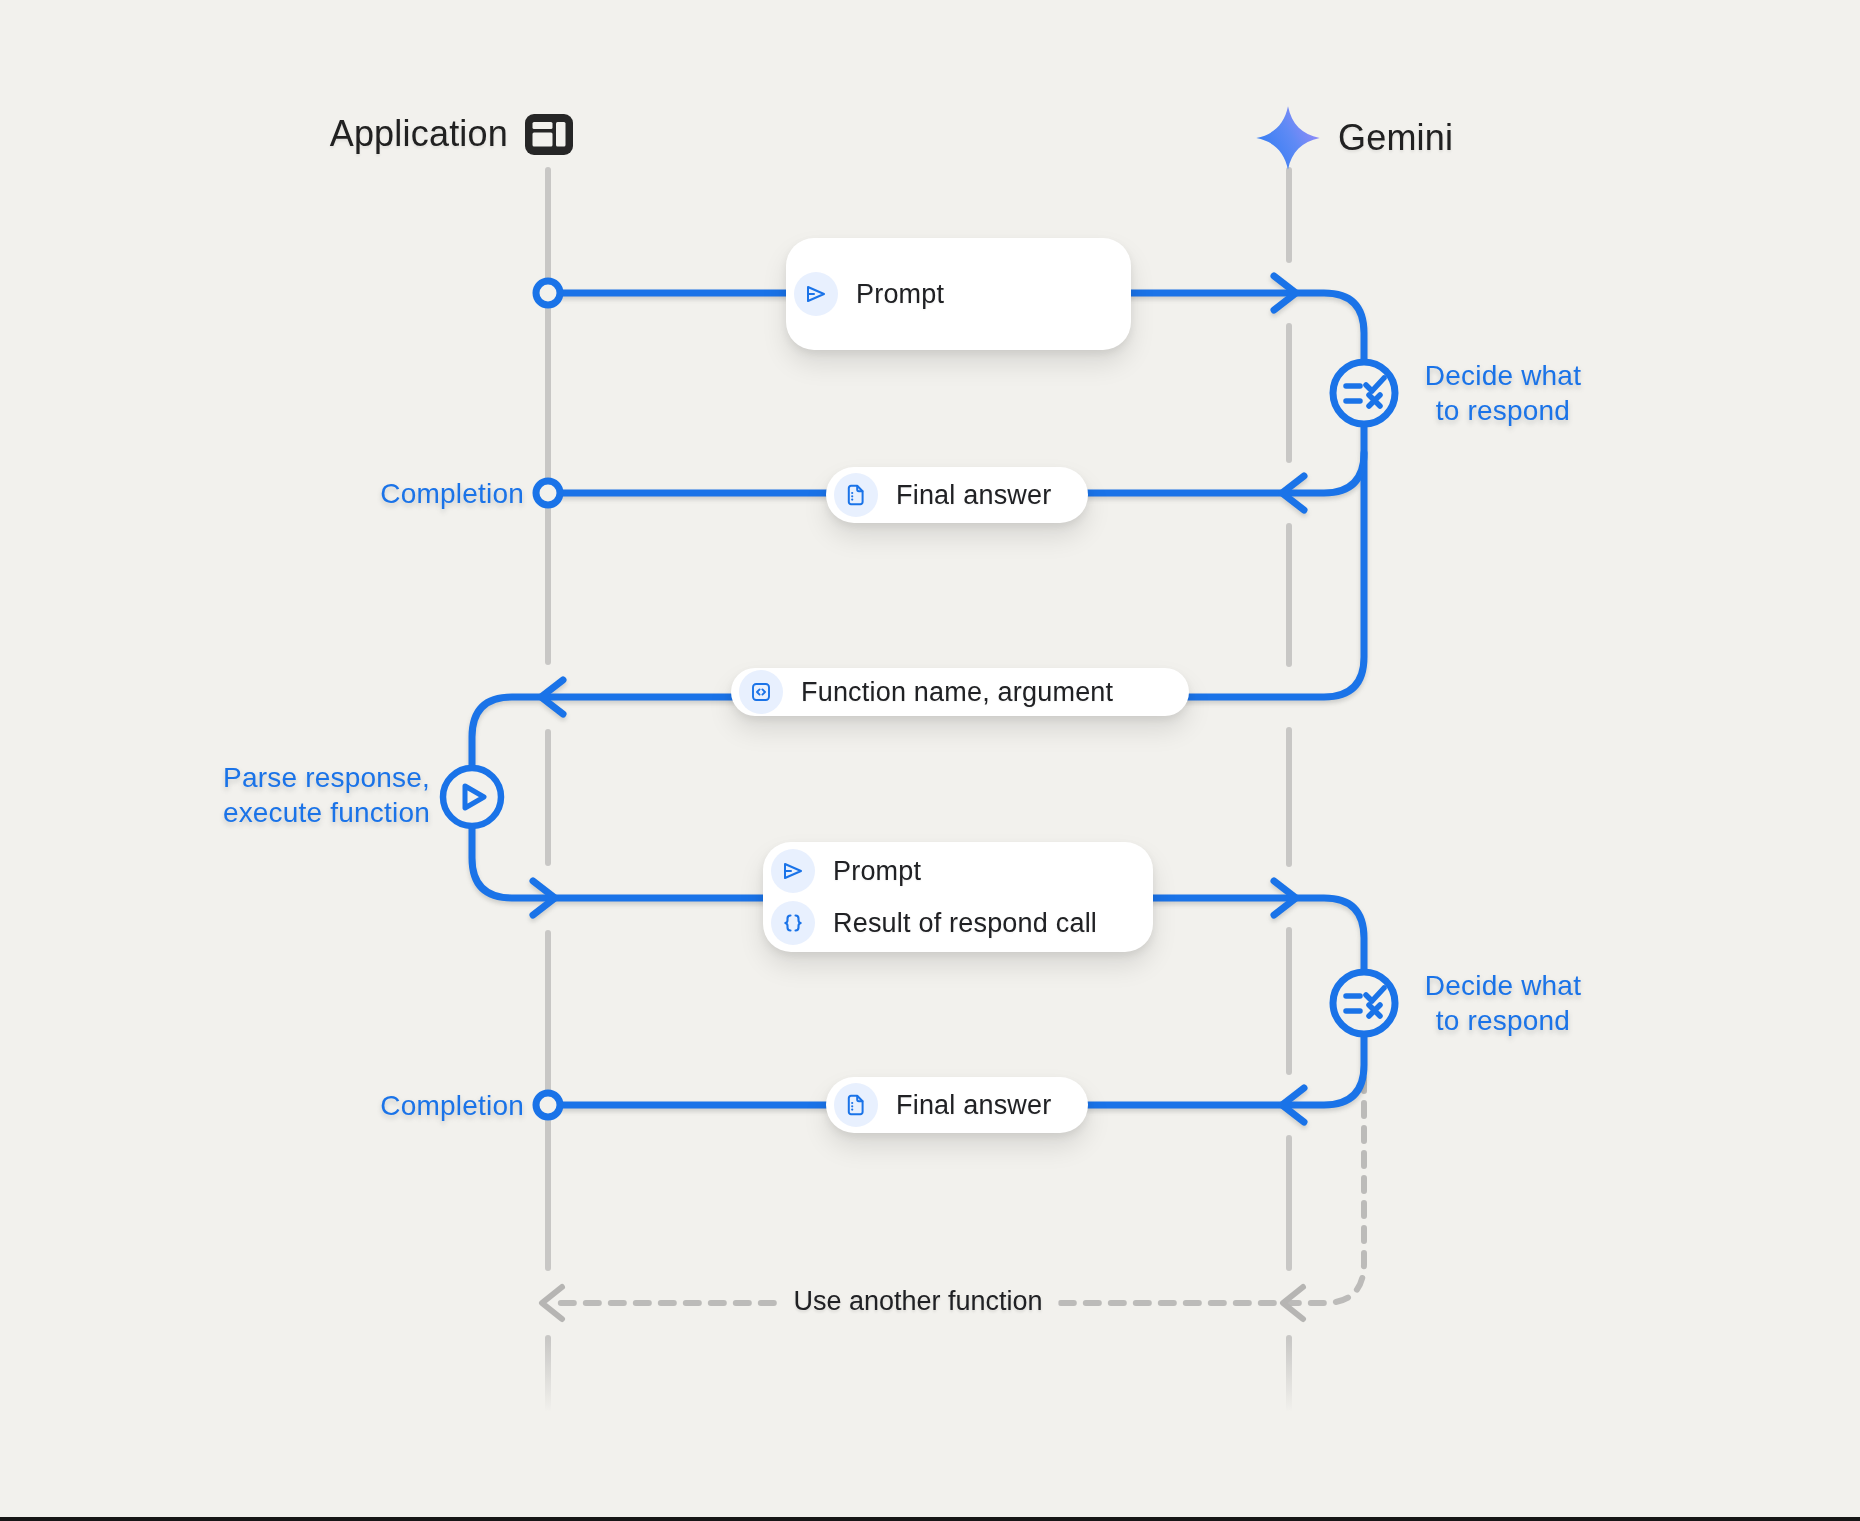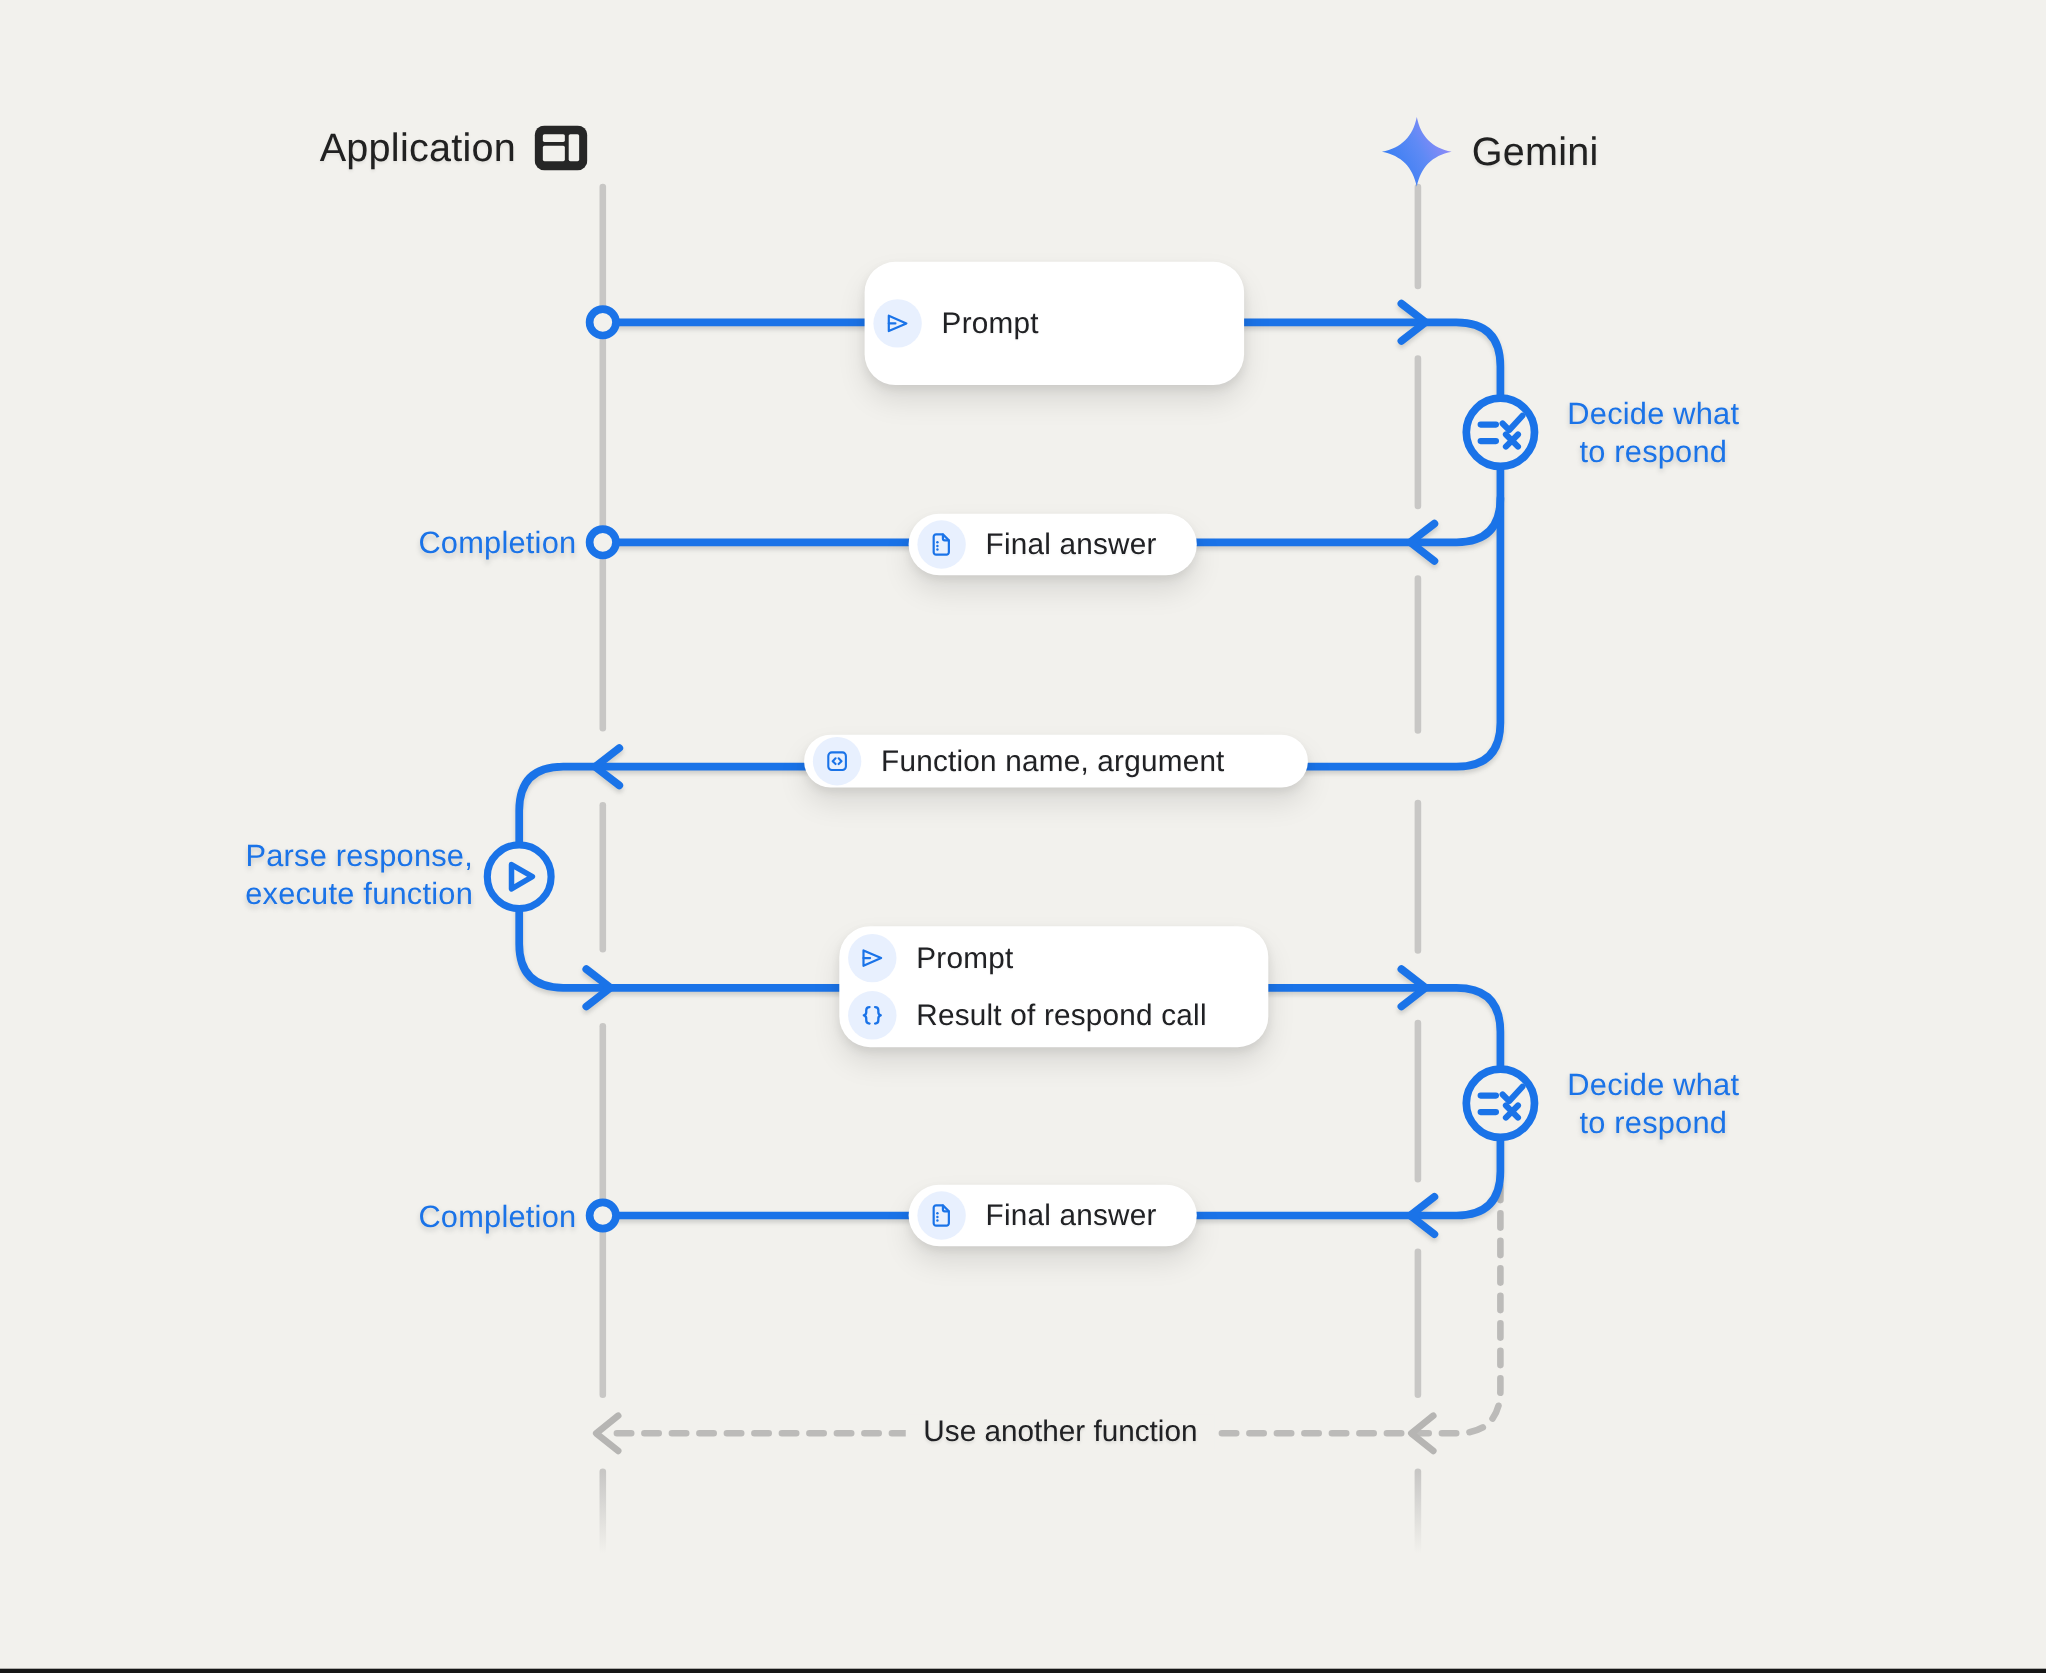--- a/index.html
+++ b/index.html
@@ -117,21 +117,21 @@
         <path d="M5 2 l11 11 M16 2 l-11 11"></path>
       </g>
     </g>
 
     <g transform="translate(472,797)">
       <circle r="29" fill="#f2f1ed" stroke="#1a73e8" stroke-width="6.5"></circle>
       <path d="M-7 -11 L12 0 L-7 11 Z" fill="none" stroke="#1a73e8" stroke-width="5" stroke-linecap="round" stroke-linejoin="round"></path>
     </g>
   </svg>
 
-  <div class="actor" style="top:113px;right:1326px;">
+  <div class="actor" style="top:113px;right:1287px;">
     <span>Application</span>
     <span style="display:flex;">
       <svg width="48" height="41" viewBox="0 0 48 41">
         <rect x="0" y="0" width="48" height="41" rx="9" fill="#262626"></rect>
         <rect x="7.5" y="8" width="20" height="7" rx="1.5" fill="#f2f1ed"></rect>
         <rect x="7.5" y="18.5" width="20" height="14" rx="1.5" fill="#f2f1ed"></rect>
         <rect x="31" y="8" width="9.5" height="24.5" rx="1.5" fill="#f2f1ed"></rect>
       </svg>
     </span>
   </div>
@@ -235,16 +235,16 @@
   <div class="blue-note" style="top:476px;right:1336px;text-align:right;">Completion</div>
 
   <div class="blue-note" style="top:1088px;right:1336px;text-align:right;">Completion</div>
 
   <div class="blue-note" style="top:760px;right:1430px;width:226px;text-align:right;">Parse response, execute function</div>
 
   <div class="blue-note" style="top:358px;left:1414px;width:178px;">Decide what to respond</div>
 
   <div class="blue-note" style="top:968px;left:1414px;width:178px;">Decide what to respond</div>
 
-  <div class="dark-note" style="top:1286px;left:964px;transform:translateX(-50%);">Use another function</div>
+  <div class="dark-note" style="top:1286px;left:918px;transform:translateX(-50%);">Use another function</div>
 
   <div class="bottom-bar"></div>
 </div>
 
 </body></html>

